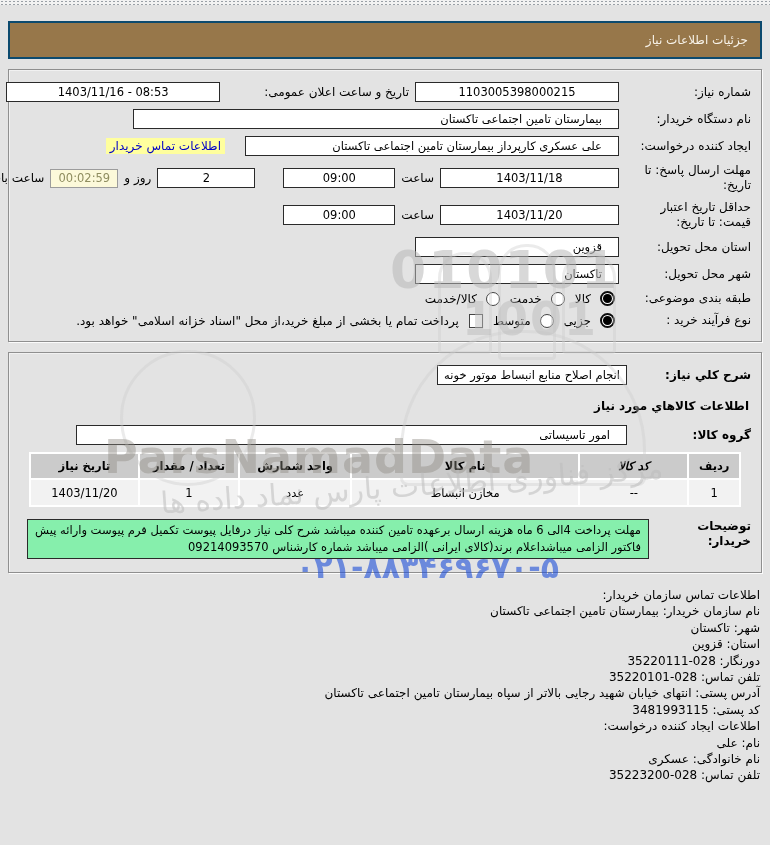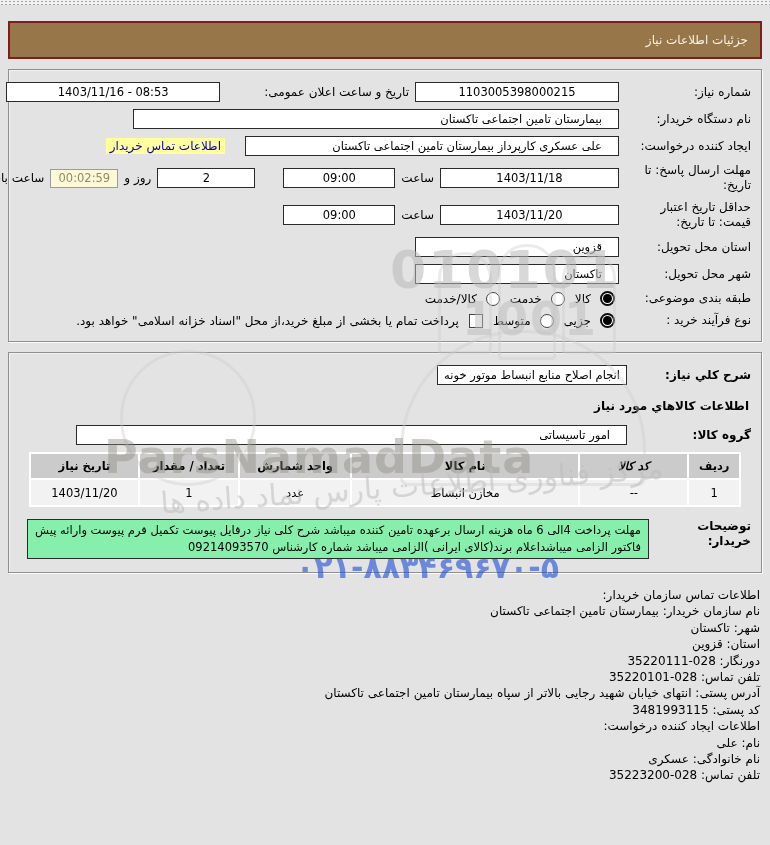--- a/index.html
+++ b/index.html
@@ -9,21 +9,21 @@
     font-family:"DejaVu Sans","Liberation Sans",sans-serif;
     font-size:12px;color:#000;direction:rtl;
   }
   .topstrip{
     height:5px;width:770px;background:#f2f2f2;
     background-image:radial-gradient(#9aa0a6 .8px, transparent .9px);
     background-size:4px 3px;
   }
   .titlebar{
     margin:16px 8px 10px 8px;height:34px;line-height:34px;
-    background:#97774a;border:2px solid #7f1d1d;
+    background:#97774a;border:2px solid #0c4a6e;
     color:#f7f2e8;padding-right:12px;font-size:12px;
   }
   .panel{
     margin:0 8px 10px 8px;border:1px solid #8f8f8f;
     box-shadow:1px 1px 0 rgba(255,255,255,.85), inset 1px 1px 0 rgba(255,255,255,.5);
     padding:12px 0 6px 0;position:relative;z-index:1;
   }
   .frow{display:flex;align-items:center;margin:0 10px 7px 10px;}
   .lbl{width:126px;flex:none;text-align:right;padding-left:6px;line-height:15px;}
   .lbl2{width:118px;flex:none;text-align:right;font-weight:bold;padding-left:6px;line-height:15px;}

